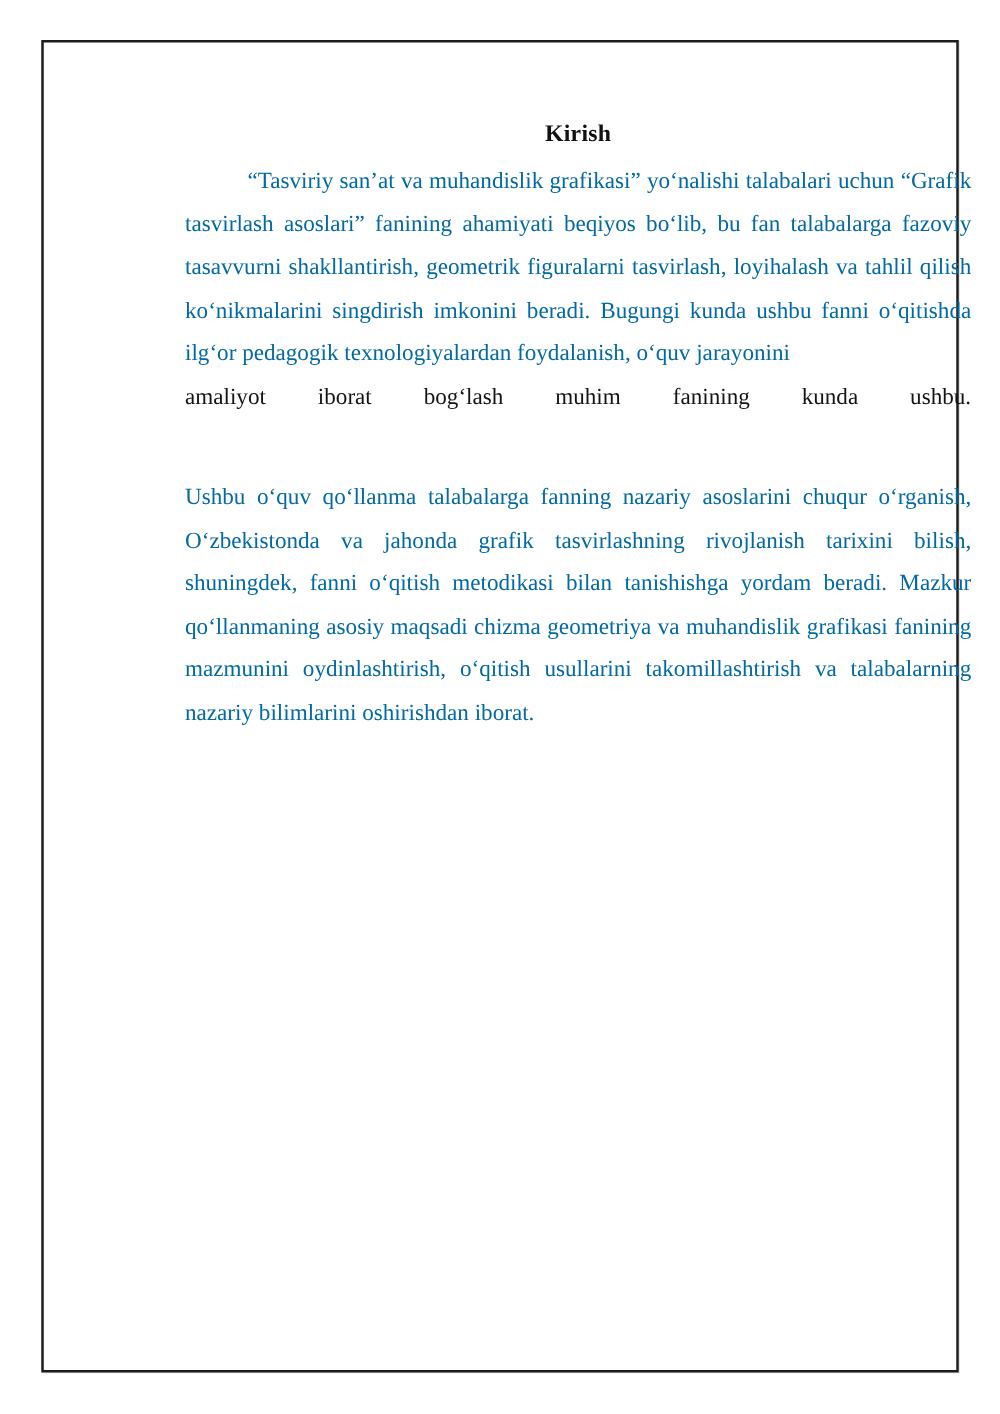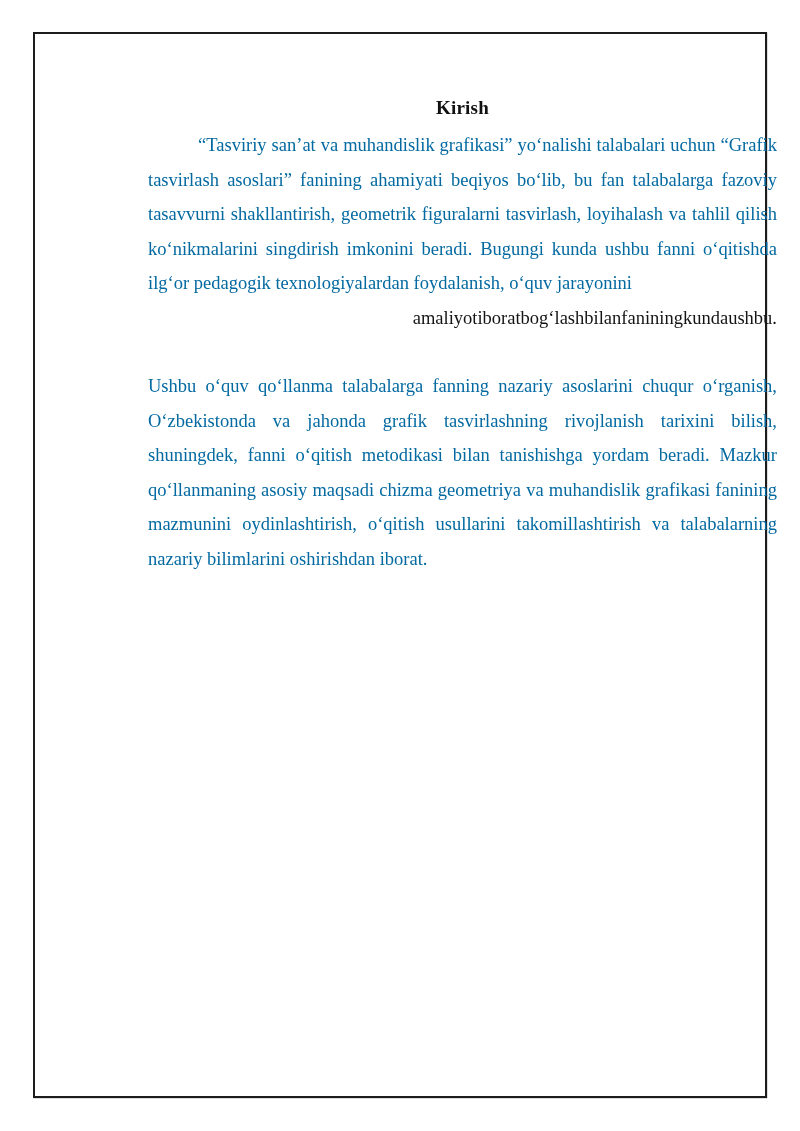--- a/index.html
+++ b/index.html
@@ -65,54 +65,54 @@
     hyphens: none;
   }
 
   .doc-paragraph.first-para {
     text-indent: 50px;
   }
 
   
   .justified-last-line {
     display: flex;
-    justify-content: flex-end;
+    justify-content: space-between;
     width: 100%;
     font-size: 18.5px;
     line-height: 34.5px;
     color: #141414;
   }
   .justified-last-line > span { white-space: pre; }
 
   .para-gap {
     height: 34px;
   }
 
   .para-block-2 {
-    margin-top: 0;
+    margin-top: 12px;
   }
 </style>
 </head>
 <body>
 
 <div class="page-sheet">
 
   <div class="page-frame">
 
     <div class="content-area">
 
       <h1 class="doc-title">Kirish</h1>
 
       <p class="doc-paragraph first-para">“Tasviriy san’at va muhandislik grafikasi” yo‘nalishi talabalari uchun “Grafik tasvirlash asoslari” fanining ahamiyati beqiyos bo‘lib, bu fan talabalarga fazoviy tasavvurni shakllantirish, geometrik figuralarni tasvirlash, loyihalash va tahlil qilish ko‘nikmalarini singdirish imkonini beradi.  Bugungi kunda ushbu fanni o‘qitishda ilg‘or pedagogik texnologiyalardan foydalanish, o‘quv jarayonini</p>
 
       <div class="justified-last-line">
         <span>amaliyot</span>
         <span>iborat</span>
         <span>bog‘lash</span>
-        <span>bilan</span>
+        <span>muhim</span>
         <span>fanining</span>
         <span>kunda</span>
         <span>ushbu.</span>
       </div>
 
       <div class="para-gap"></div>
 
       <p class="doc-paragraph para-block-2">Ushbu o‘quv qo‘llanma talabalarga fanning nazariy asoslarini chuqur o‘rganish, O‘zbekistonda va jahonda grafik tasvirlashning rivojlanish tarixini bilish, shuningdek, fanni o‘qitish metodikasi bilan tanishishga yordam beradi. Mazkur qo‘llanmaning asosiy maqsadi chizma geometriya va muhandislik grafikasi fanining mazmunini oydinlashtirish, o‘qitish usullarini takomillashtirish va talabalarning nazariy bilimlarini oshirishdan iborat.</p>
 
     </div>

